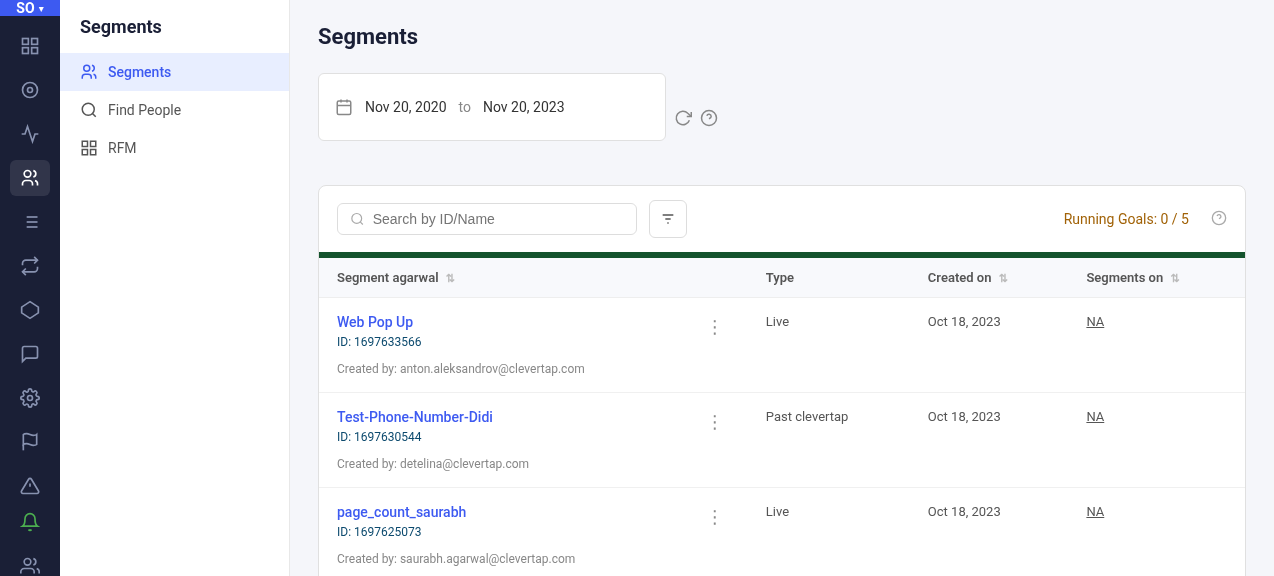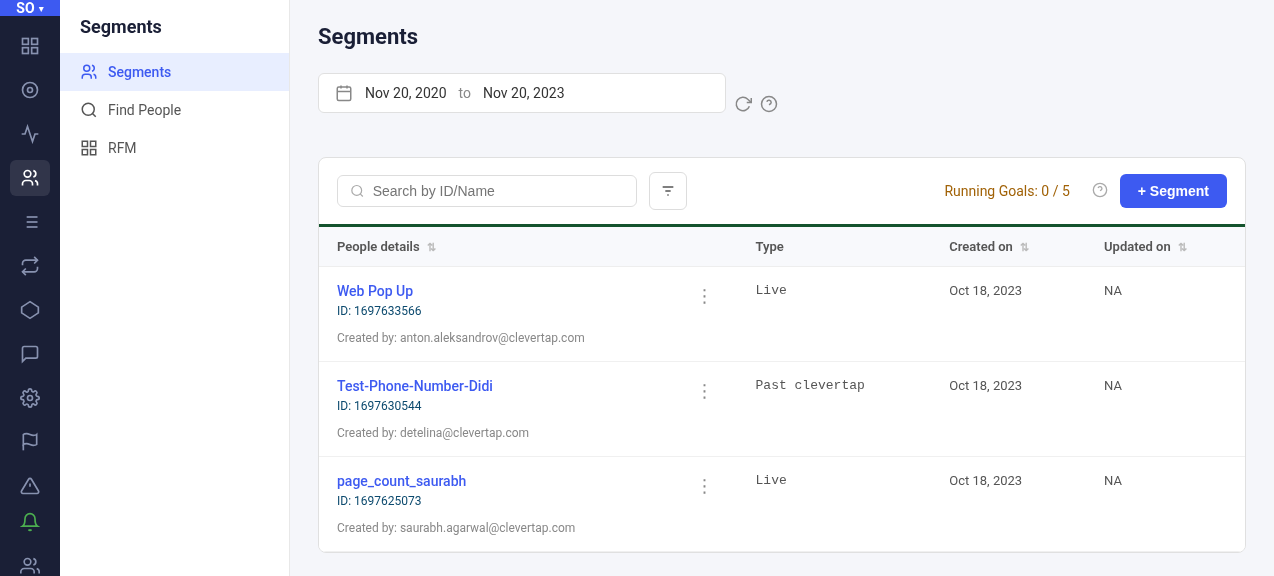--- a/index.html
+++ b/index.html
@@ -102,42 +102,42 @@
       margin-bottom: 24px;
     }
 
     
     .date-bar {
       display: flex;
       align-items: center;
       background: #fff;
       border: 1px solid #e0e0e0;
       border-radius: 6px;
-      padding: 10px 16px;
+      padding: 24px 16px;
       gap: 12px;
-      width: 408px;
+      width: 348px;
       margin-bottom: 24px;
     }
     .date-text { color: #333; font-size: 14px; }
     .date-to { color: #888; }
 
     
     .table-controls {
       background: #fff;
       border: 1px solid #e0e0e0;
       border-radius: 8px;
       padding: 0;
       overflow: hidden;
     }
     .controls-row {
       display: flex;
       align-items: center;
       padding: 14px 18px;
       gap: 12px;
-      border-bottom: 3px solid #14532d;
+      border-bottom: 6px solid #14532d;
     }
     .search-wrap {
       display: flex;
       align-items: center;
       border: 1px solid #ddd;
       border-radius: 6px;
       padding: 7px 12px;
       gap: 8px;
       flex: 0 0 300px;
     }
@@ -219,23 +219,23 @@
       font-size: 13px;
     }
     .segment-name {
       color: #3d5af1;
       font-weight: 500;
       font-size: 14px;
       cursor: pointer;
     }
     .segment-id { color: #0c4a6e; font-size: 12px; margin-top: 5px; }
     .segment-created { color: #888; font-size: 12px; margin-top: 13px; }
-    .type-badge { color: #555; font-family: Liberation Mono, monospace; }
+    .type-badge { color: #555; }
     .date-cell { color: #555; }
-    .na-cell { color: #555; }
+    .na-cell { color: #555; text-decoration: underline; }
     .menu-btn {
       background: none;
       border: none;
       cursor: pointer;
       color: #888;
       font-size: 18px;
       padding: 2px 6px;
       border-radius: 4px;
     }
     .td-name-wrap { display: flex; align-items: flex-start; justify-content: space-between; }
@@ -429,40 +429,39 @@
       <div class="running-goals">
         <span>Running Goals: 0 / 5</span>
         <span class="help-icon">
           <svg width="16" height="16" viewBox="0 0 24 24" fill="none" stroke="#aaa" stroke-width="2">
               <circle cx="12" cy="12" r="10"></circle>
               <path d="M9.09 9a3 3 0 0 1 5.83 1c0 2-3 3-3 3"></path>
               <line x1="12" y1="17" x2="12.01" y2="17"></line>
             </svg>
         </span>
       </div>
-      <button class="add-segment-btn">+ Segment</button>
     </div>
 
 
     <table>
       <thead>
         <tr>
           <th>
-            <span>People details</span>
+            <span>Segment agarwal</span>
             <span class="sort-icon">⇅</span>
           </th>
           <th>
             <span>Type</span>
           </th>
           <th>
             <span>Created on</span>
             <span class="sort-icon">⇅</span>
           </th>
           <th>
-            <span>Updated on</span>
+            <span>Segments on</span>
             <span class="sort-icon">⇅</span>
           </th>
         </tr>
       </thead>
       <tbody id="table-body">
       <tr>
       <td>
         <div class="td-name-wrap">
           <div class="td-name-info">
             <div class="segment-name">Web Pop Up</div>

